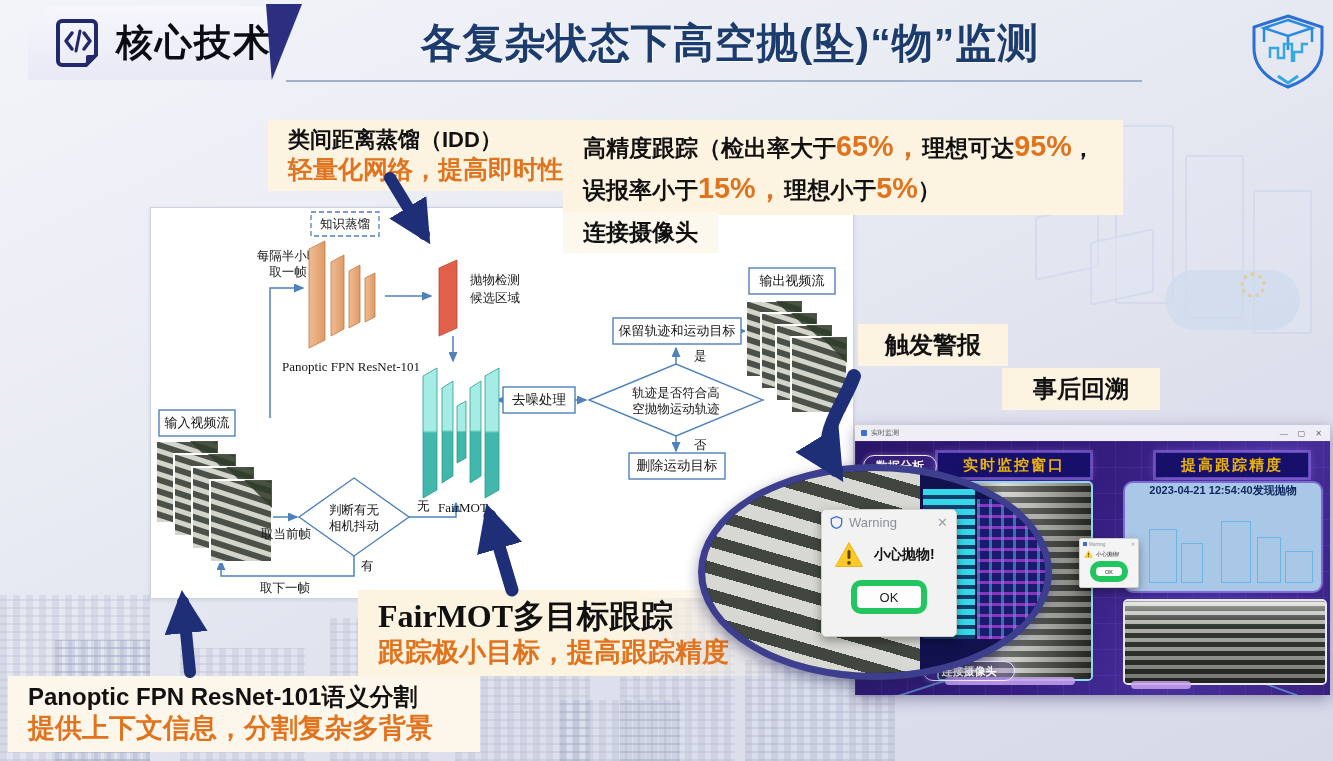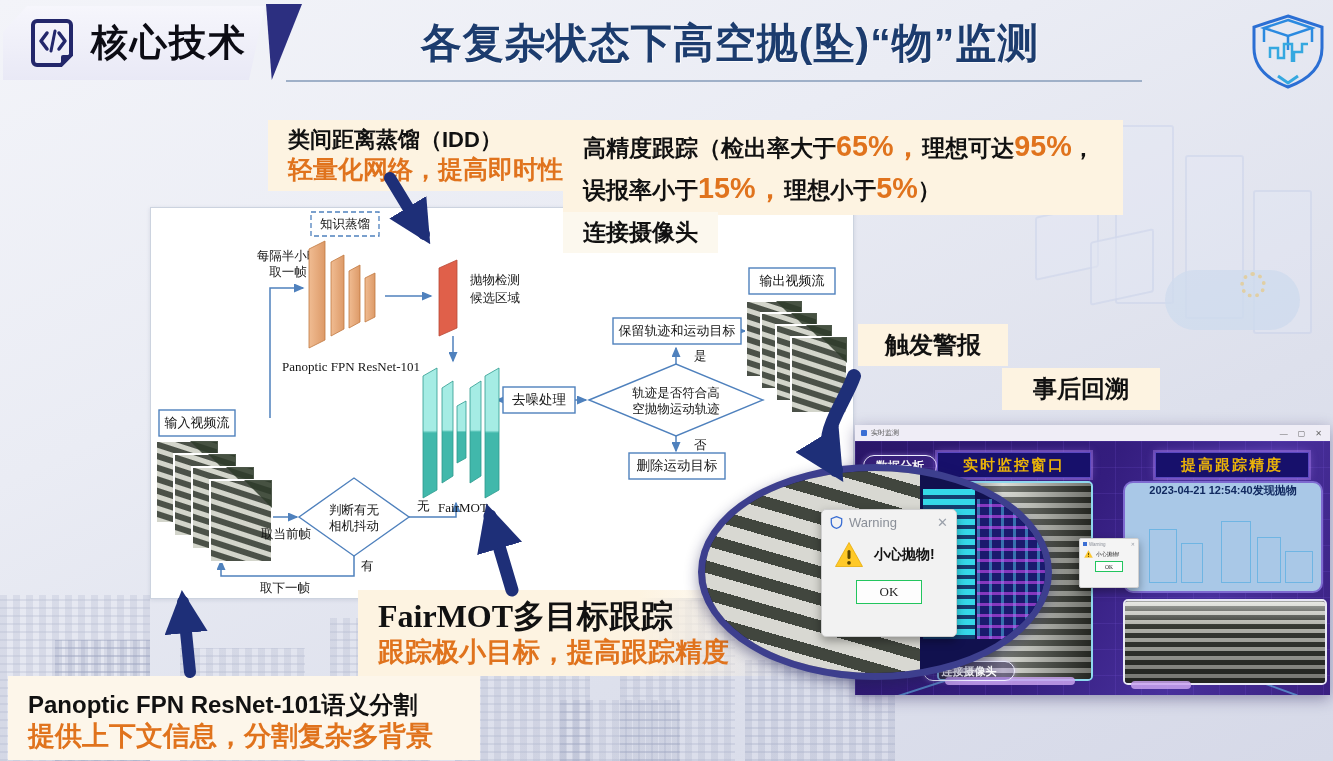--- a/index.html
+++ b/index.html
@@ -9,21 +9,21 @@
     background:linear-gradient(155deg,#f3f4f9 0%,#eaecf4 35%,#dde0ec 70%,#d6d9e8 100%);
   }
   
   .bg-b{position:absolute;opacity:.45;
     background-image:
       repeating-linear-gradient(0deg, rgba(125,135,170,.35) 0 2px, transparent 2px 8px),
       repeating-linear-gradient(90deg, rgba(125,135,170,.30) 0 7px, transparent 7px 13px);
   }
   .illus{position:absolute;border:2px solid rgba(175,190,225,.55);background:rgba(225,232,246,.55);border-radius:3px;}
   
-  .badge{position:absolute;left:3px;top:6px;width:262px;height:74px;
+  .badge{position:absolute;left:28px;top:6px;width:262px;height:74px;
     background:linear-gradient(180deg,#f6f6fc,#e9e9f6);
     clip-path:polygon(24px 0,100% 0,calc(100% - 16px) 100%,0 100%,0 26px);
     box-shadow:0 2px 5px rgba(60,60,120,.25);
     display:flex;align-items:center;gap:12px;padding-left:26px;box-sizing:border-box;}
   .badge-fold{position:absolute;left:266px;top:4px;width:36px;height:76px;
     background:#2c2f80;clip-path:polygon(0 0,100% 0,16% 100%);}
   .badge-label{font-size:37px;font-weight:800;color:#0c0c14;letter-spacing:2px;}
   .page-title{position:absolute;left:330px;top:16px;width:800px;text-align:center;
     font-size:41px;font-weight:800;color:#1c3c6e;letter-spacing:1px;
     text-shadow:1px 1px 0 rgba(255,255,255,.7);}
@@ -64,22 +64,22 @@
       repeating-linear-gradient(0deg,#41453c 0 6px,#d0d2c8 6px 11px);}
   .event-panel{position:absolute;background:#a9c8e7;border:2px solid #7e6ad0;border-radius:10px;
     color:#122a60;font-weight:700;font-size:11px;text-align:center;box-sizing:border-box;overflow:hidden;}
   .skyline{position:absolute;border:1px solid rgba(80,170,225,.65);background:transparent;}
   .lav-strip{position:absolute;height:8px;border-radius:4px;background:#c9a3ef;opacity:.85;}
   
   .dlg{background:#f4f4f4;border:1px solid #cfcfcf;border-radius:5px;
     box-shadow:0 4px 10px rgba(0,0,0,.35);position:absolute;z-index:40;margin-left:28px;}
   .dlg-title{display:flex;align-items:center;gap:6px;color:#8a8f98;padding:5px 8px;}
   .dlg-close{margin-left:auto;color:#9aa0aa;cursor:pointer;}
-  .ok-btn{background:#fdfdfd;border:1px solid #22c55e;border-radius:0;
-    display:flex;align-items:center;justify-content:center;color:#222;cursor:pointer;font-family:Liberation Serif, serif;}
+  .ok-btn{background:#fdfdfd;border:6px solid #22c55e;border-radius:10px;
+    display:flex;align-items:center;justify-content:center;color:#222;cursor:pointer;}
   .warn-tri{flex:0 0 auto;}
   
   .mag{position:absolute;left:698px;top:464px;width:340px;height:202px;border-radius:50%;
     border:7px solid #3d3f8e;overflow:hidden;z-index:25;background:#11114e;
     box-shadow:0 5px 14px rgba(30,30,80,.45);}
   .mag-bldg{position:absolute;left:-15px;top:-10px;width:230px;height:230px;
     background:repeating-linear-gradient(16deg,#d8d8d2 0 14px,#41463e 14px 26px);}
   .mag-cyan{position:absolute;left:218px;top:18px;width:52px;height:150px;background:#35d8e8;
     background-image:repeating-linear-gradient(0deg,rgba(10,10,70,.75) 0 4px,transparent 4px 10px);}
   .mag-purp{position:absolute;left:272px;top:28px;width:70px;height:140px;background:#1a1a6e;
@@ -296,21 +296,21 @@
   <text class="svgt" x="134" y="384" text-anchor="middle">取下一帧</text>
 </svg>
 </div>
 
 <div class="callout" style="left:358px;top:590px;width:392px;background:linear-gradient(90deg,#fdf3e1 65%,rgba(253,243,225,0));">
   <div class="c-black" style="font-size:32px;font-family:Liberation Serif, serif;">FairMOT多目标跟踪</div>
   <div class="c-orange" style="font-size:27px;">跟踪极小目标，提高跟踪精度</div>
 </div>
 
 <div class="callout" style="left:8px;top:676px;width:432px;background:#fdf6ea;">
-  <div class="c-black" style="font-size:24px;margin-top:8px;">Panoptic FPN ResNet-101语义分割</div>
+  <div class="c-black" style="font-size:24px;">Panoptic FPN ResNet-101语义分割</div>
   <div class="c-orange" style="font-size:27px;">提供上下文信息，分割复杂多背景</div>
 </div>
 
 <div class="app">
   <div class="app-titlebar">
     <span style="width:6px;height:6px;background:#3b6fd4;display:inline-block;margin:0 4px 0 6px;border-radius:1px;"></span>
     <span>实时监测</span>
     <span class="app-controls">
       <span>—</span>
       <span>▢</span>

